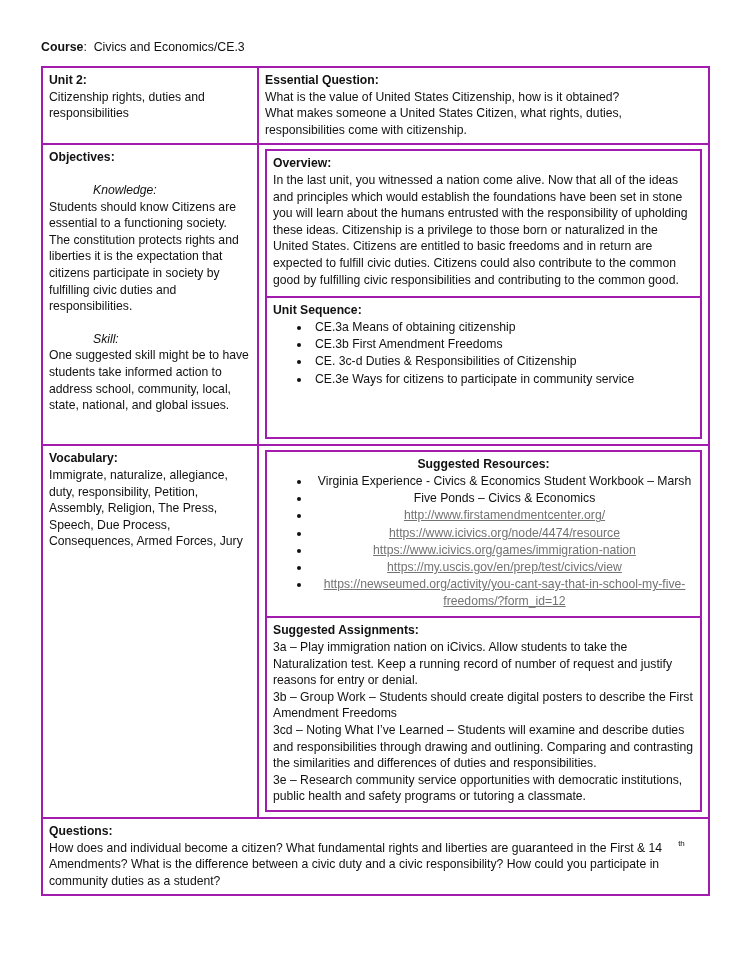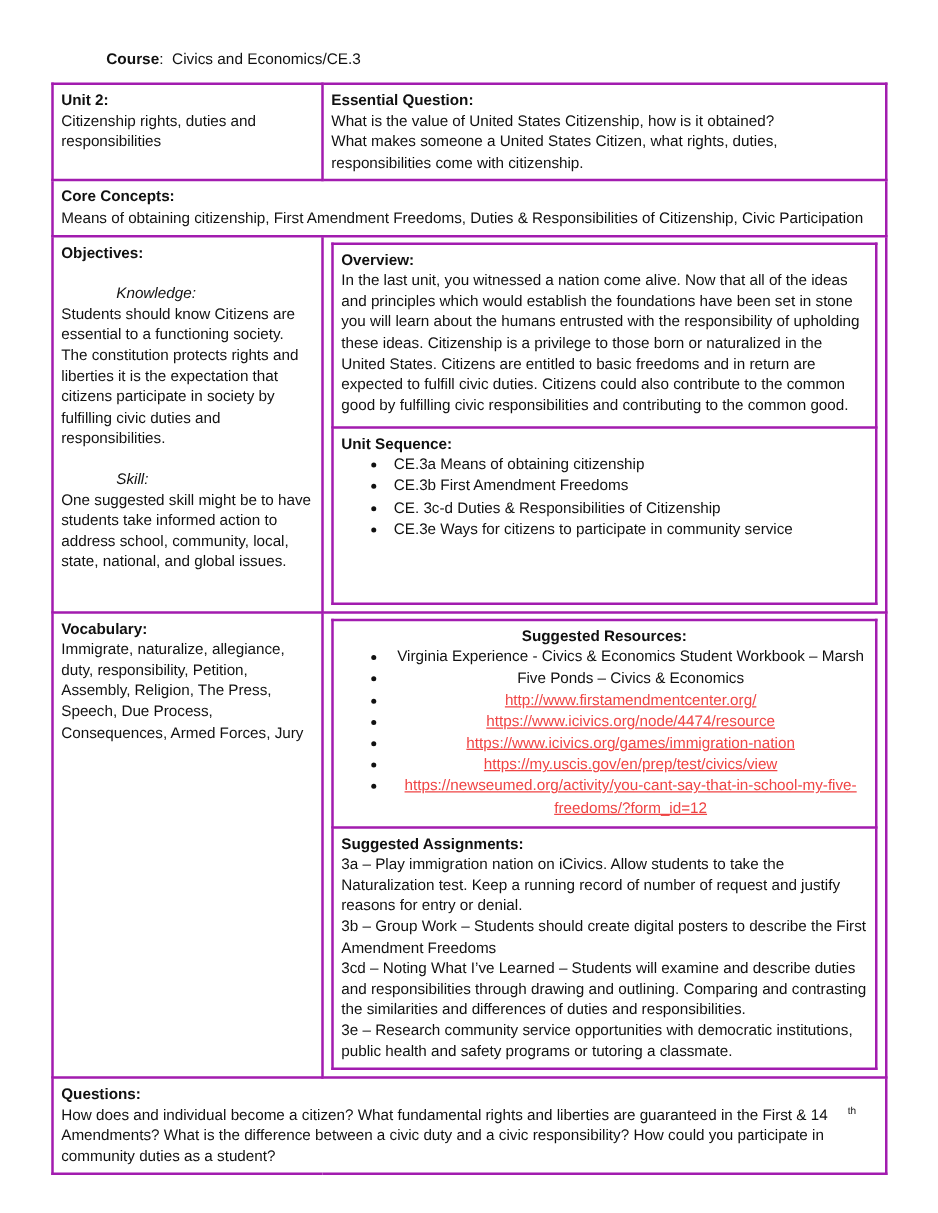--- a/index.html
+++ b/index.html
@@ -22,21 +22,20 @@
     padding: 40px 41px 0 41px;
   }
   .course-line {
     font-size: 12.3px;
     line-height: 15px;
     margin-bottom: 11px;
     white-space: nowrap;
   }
   .course-line .lbl {
     font-weight: bold;
-    margin-left: 44px;
   }
   table.plan {
     width: 669px;
     border-collapse: collapse;
     table-layout: fixed;
   }
   table.plan td {
     border: 2px solid #a21caf;
     vertical-align: top;
     padding: 4px 6px 5px 6px;
@@ -64,21 +63,21 @@
     margin: 0;
     padding-left: 38px;
     list-style-type: disc;
   }
   ul.bul li {
     margin: 0;
     padding-left: 4px;
     line-height: 17.2px;
   }
   a.lnk, .lnk {
-    color: #ef4444;
+    color: #737373;
     text-decoration: underline;
     word-break: break-word;
   }
   .objectives-cell { line-height: 17.6px; }
   .vocab-cell { line-height: 17.2px; margin-top: 20px; }
   sup { font-size: 0.66em; vertical-align: super; line-height: 0; padding-left: 16px; }
   .nested-table {
     width: 100%;
     border-collapse: collapse;
     table-layout: fixed;
@@ -117,26 +116,20 @@
           <span class="hdr">Unit 2:</span>
           <p class="t">Citizenship rights, duties and responsibilities</p>
         </td>
         <td>
           <span class="hdr">Essential Question:</span>
           <p class="t">What is the value of United States Citizenship, how is it obtained?</p>
           <p class="t">What makes someone a United States Citizen, what rights, duties, responsibilities come with citizenship.</p>
         </td>
       </tr>
 
-      <tr>
-        <td colspan="2">
-          <span class="hdr">Core Concepts:</span>
-          <p class="t">Means of obtaining citizenship, First Amendment Freedoms, Duties &amp; Responsibilities of Citizenship, Civic Participation</p>
-        </td>
-      </tr>
 
       <tr>
         <td class="col-left objectives-cell">
           <span class="hdr">Objectives:</span>
           <span class="gap"></span>
           <span class="ital">Knowledge:</span>
           <p class="t">Students should know Citizens are essential to a functioning society. The constitution protects rights and liberties it is the expectation that citizens participate in society by fulfilling civic duties and responsibilities.</p>
           <span class="gap"></span>
           <span class="ital">Skill:</span>
           <p class="t">One suggested skill might be to have students take informed action to address school, community, local, state, national, and global issues.</p>

